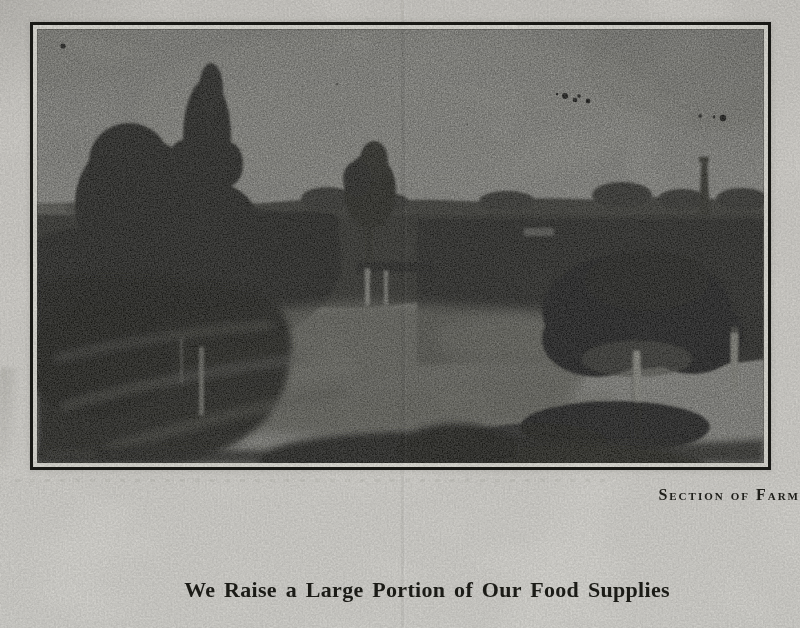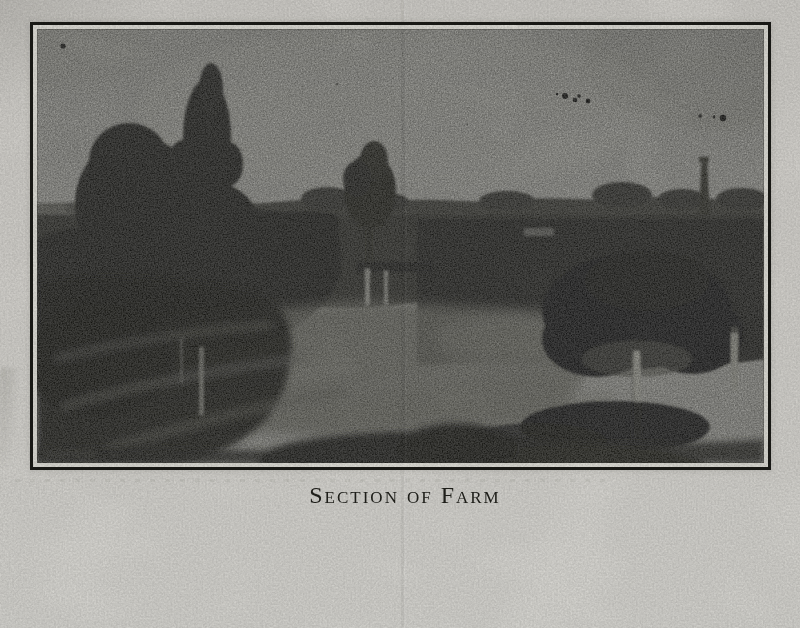--- a/index.html
+++ b/index.html
@@ -17,22 +17,22 @@
   .photo-frame{
     position:absolute;left:30px;top:22px;width:741px;height:448px;margin:0;
     box-sizing:border-box;border:3px solid #1c1c18;padding:4px;background:#e3e2db;
     box-shadow:0 0 6px rgba(80,80,70,.18);
   }
   .photo-frame svg{display:block;}
   .ghost-line{position:absolute;top:479px;left:15px;width:590px;height:3px;opacity:.5;
     background:repeating-linear-gradient(90deg,rgba(90,90,75,.16) 0 5px,transparent 5px 15px);
     filter:blur(.5px);}
   .caption{
-    position:absolute;top:485px;left:10px;width:790px;text-align:center;
-    font-variant:small-caps;font-weight:normal;font-size:24px;line-height:20px;
+    position:absolute;top:485px;left:10px;width:790px;text-align:right;
+    font-variant:small-caps;font-weight:bold;font-size:16px;line-height:20px;
     letter-spacing:2px;color:#23231e;
   }
   .subtitle{
     position:absolute;top:579px;left:54px;width:746px;text-align:center;
     font-weight:bold;font-size:22px;line-height:22px;letter-spacing:.3px;word-spacing:3px;
     color:#1f1f1a;
   }
   .paper-noise{position:absolute;left:0;top:0;pointer-events:none;}
 </style>
 </head>
@@ -204,20 +204,21 @@
         <rect width="727" height="434" filter="url(#noiseD)" opacity=".30"></rect>
         <rect width="727" height="434" filter="url(#noiseL)" opacity=".20"></rect>
       </g>
       <rect x="0.5" y="0.5" width="726" height="433" fill="none" stroke="#32322c" stroke-opacity=".25"></rect>
     </svg>
   </figure>
 
   <div class="ghost-line"></div>
 
   <div class="caption">Section of Farm</div>
+  <div class="subtitle">We Raise a Large Portion of Our Food Supplies</div>
 
   <svg class="paper-noise" width="800" height="628">
     <defs>
       <filter id="paperN" x="0" y="0" width="100%" height="100%">
         <feTurbulence type="fractalNoise" baseFrequency="0.55" numOctaves="2" seed="11"></feTurbulence>
         <feColorMatrix type="matrix" values="0 0 0 0 0  0 0 0 0 0  0 0 0 0 0  1 1 1 0 -0.92"></feColorMatrix>
       </filter>
       <filter id="paperM" x="0" y="0" width="100%" height="100%">
         <feTurbulence type="fractalNoise" baseFrequency="0.008 0.012" numOctaves="3" seed="21"></feTurbulence>
         <feColorMatrix type="matrix" values="0 0 0 0 0  0 0 0 0 0  0 0 0 0 0  0.7 0.7 0.7 0 -0.1"></feColorMatrix>

